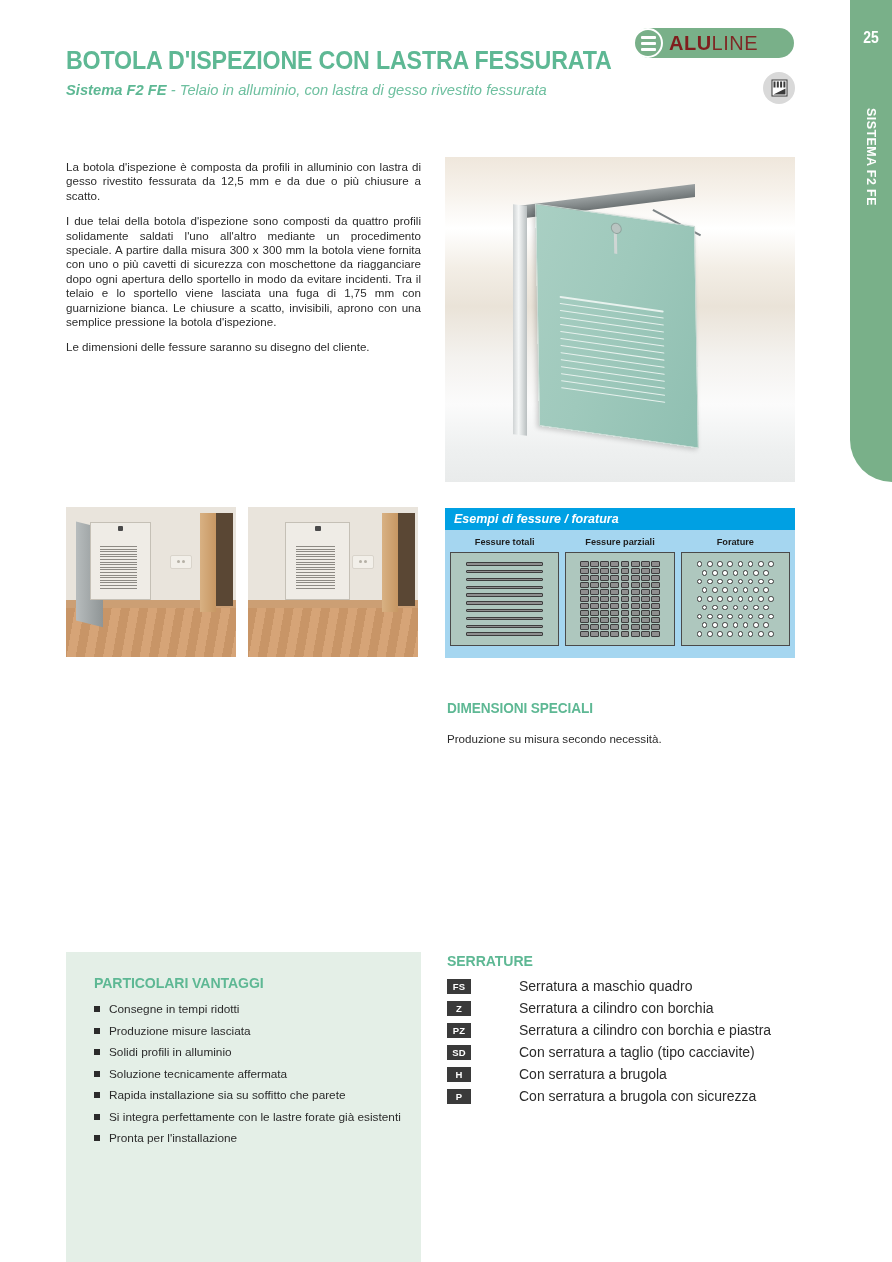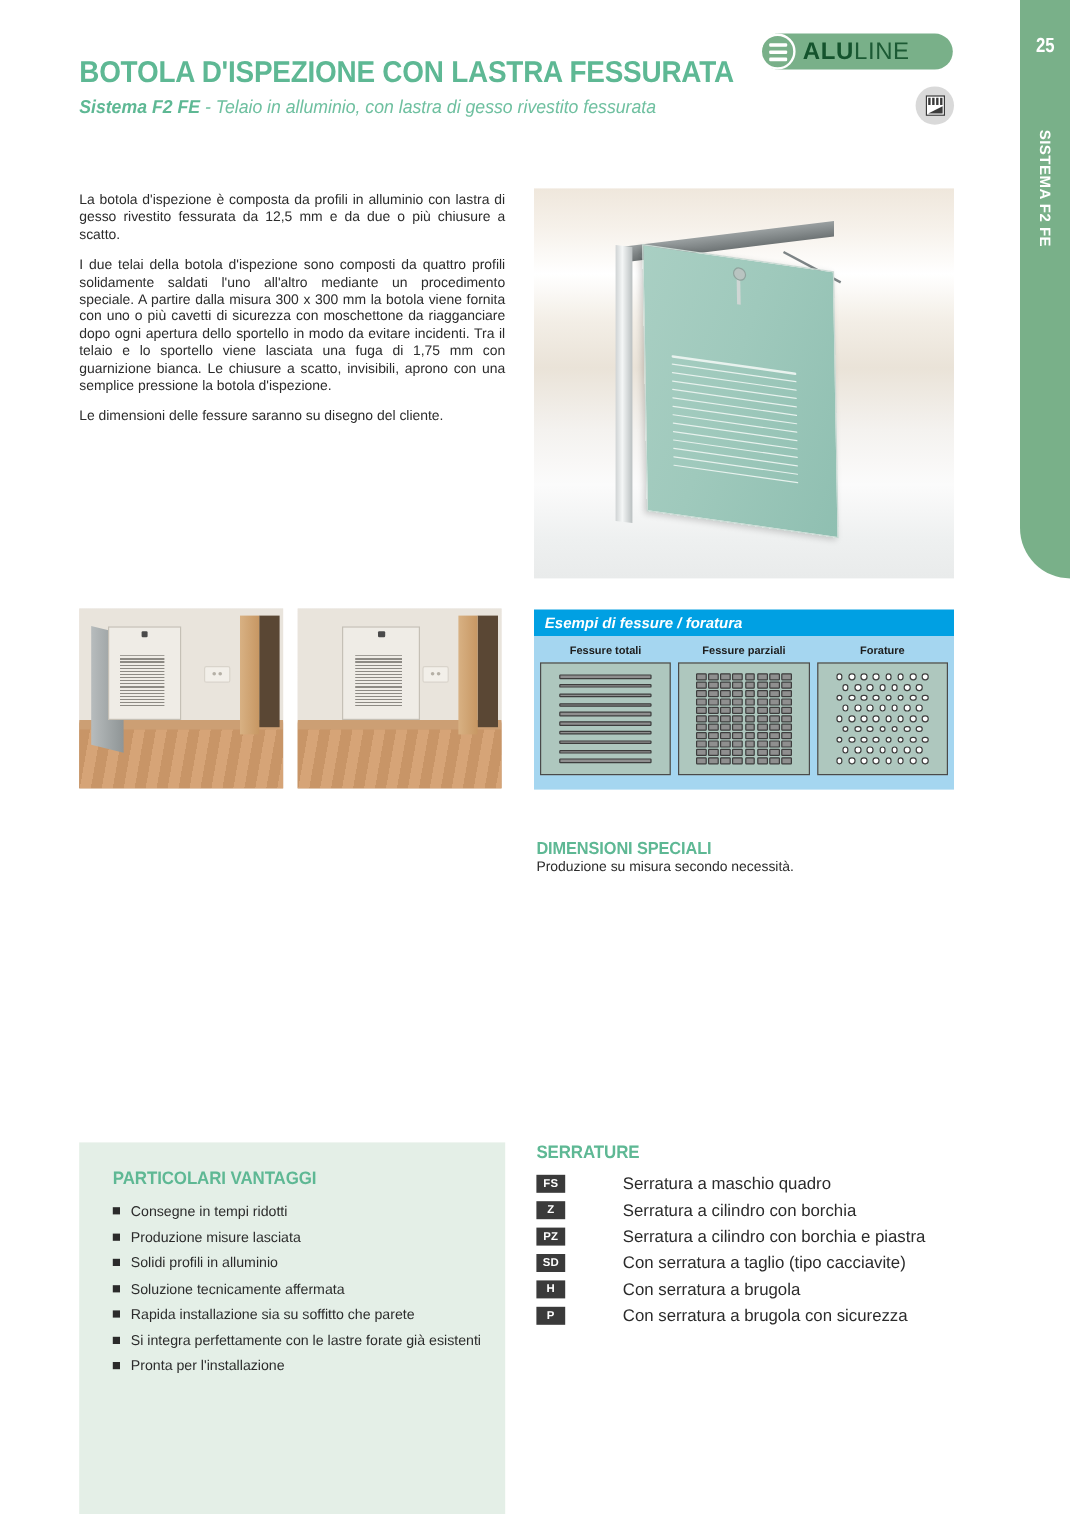--- a/index.html
+++ b/index.html
@@ -87,21 +87,21 @@
     width: 30px; height: 30px;
     border-radius: 50%;
     background: #79B089;
     border: 2.5px solid #ffffff;
     display: flex; flex-direction: column;
     justify-content: center; align-items: center; gap: 3px;
     flex: none;
     margin-left: -1px;
   }
   .logo-mark i { display:block; width: 15px; height: 3px; background: #ffffff; border-radius: 1px; }
-  .logo-text { color: #14532d; font-size: 20px; margin-left: 6px; letter-spacing: 0.5px; }
+  .logo-text { color: #7f1d1d; font-size: 20px; margin-left: 6px; letter-spacing: 0.5px; }
   .logo-text .alu { font-weight: bold; }
   .logo-text .line { font-weight: normal; opacity: 0.92; }
 
   .badge-icon {
     position: absolute;
     left: 763px; top: 72px;
     width: 32px; height: 32px;
     border-radius: 50%;
     background: #D9D9D9;
     display: flex; align-items: center; justify-content: center;
@@ -268,21 +268,21 @@
     background:#ffffff; border:1px solid #3d3d3d;
   }
 
   
   .dim-sp { position:absolute; left:447px; top:700px; }
   .dim-sp h3 {
     color:#5EB894; font-size:14.5px; font-weight:bold; letter-spacing:-0.1px;
     font-family:"Liberation Sans Narrow","Liberation Sans",sans-serif;
     transform: scaleX(0.94); transform-origin:left center;
   }
-  .dim-sp p { margin-top:0; font-size:11.6px; color:#2B2B2B; }
+  .dim-sp p { margin-top:16px; font-size:11.6px; color:#2B2B2B; }
 
   
   .vantaggi {
     position: absolute; left: 66px; top: 952px;
     width: 355px; height: 310px;
     background: #E4EFE7;
     padding: 22px 20px 0 28px;
   }
   .vantaggi h3 {
     color:#5EB894; font-size:15px; font-weight:bold;

